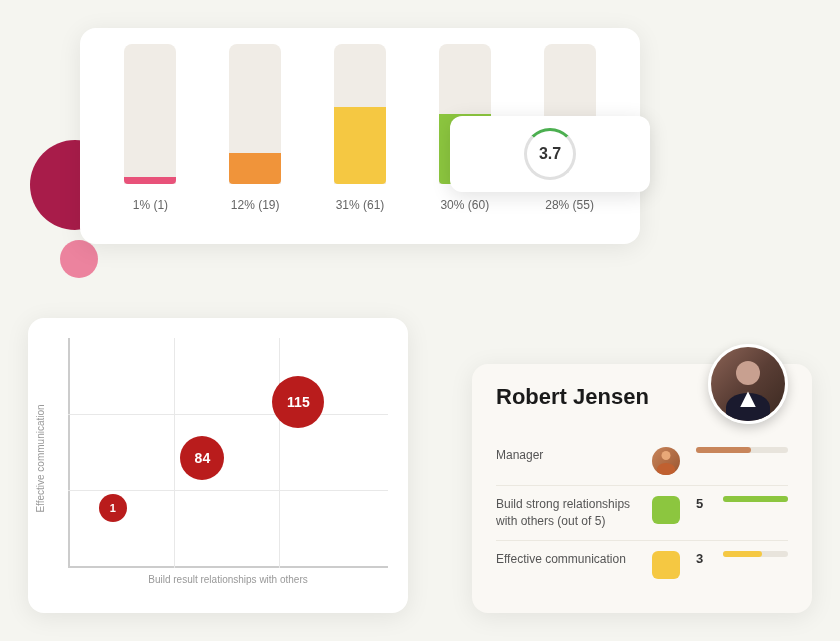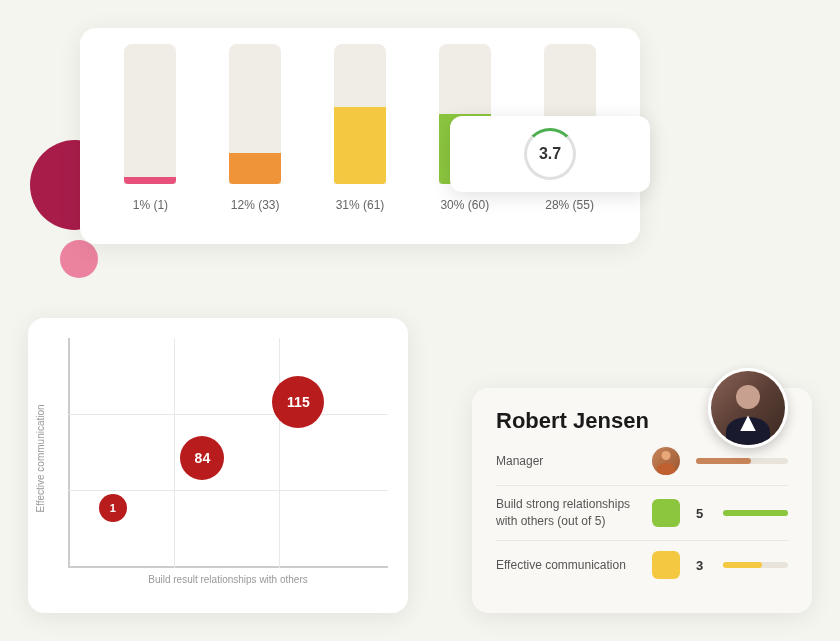--- a/index.html
+++ b/index.html
@@ -205,21 +205,21 @@
       background: #faf8f4;
       border-radius: 16px;
       padding: 20px 24px 24px;
       box-shadow: 0 4px 24px rgba(0,0,0,0.08);
     }
 
     .profile-header {
       display: flex;
       align-items: flex-end;
       justify-content: space-between;
-      margin-bottom: 3px;
+      margin-bottom: 27px;
     }
 
     .profile-name {
       font-size: 22px;
       font-weight: 700;
       color: #1a1a1a;
     }
 
     .profile-avatar {
       width: 80px; height: 80px;
@@ -264,21 +264,21 @@
       position: absolute;
       bottom: 14px; left: 50%;
       transform: translateX(-50%);
       width: 16px; height: 16px;
       background: #fff;
       clip-path: polygon(50% 0%, 0% 100%, 100% 100%);
     }
 
     .profile-row {
       display: flex;
-      align-items: center;
+      align-items: flex-start;
       padding: 10px 0;
       border-bottom: 1px solid #ebe8e0;
       gap: 16px;
     }
 
     .profile-row:last-child {
       border-bottom: none;
     }
 
     .row-label {
@@ -356,21 +356,21 @@
   <div class="bar-item">
     <div class="bar-outer" style="height:140px;">
       <div class="bar-fill" style="height:7px; background:#e8527a;"></div>
     </div>
     <div class="bar-label">1% (1)</div>
   </div>
       <div class="bar-item">
     <div class="bar-outer" style="height:140px;">
       <div class="bar-fill" style="height:31px; background:#f0943a;"></div>
     </div>
-    <div class="bar-label">12% (33)</div>
+    <div class="bar-label">12% (19)</div>
   </div>
       <div class="bar-item">
     <div class="bar-outer" style="height:140px;">
       <div class="bar-fill" style="height:77px; background:#f5c842;"></div>
     </div>
     <div class="bar-label">31% (61)</div>
   </div>
       <div class="bar-item">
     <div class="bar-outer" style="height:140px;">
       <div class="bar-fill" style="height:70px; background:#8cc63f;"></div>

